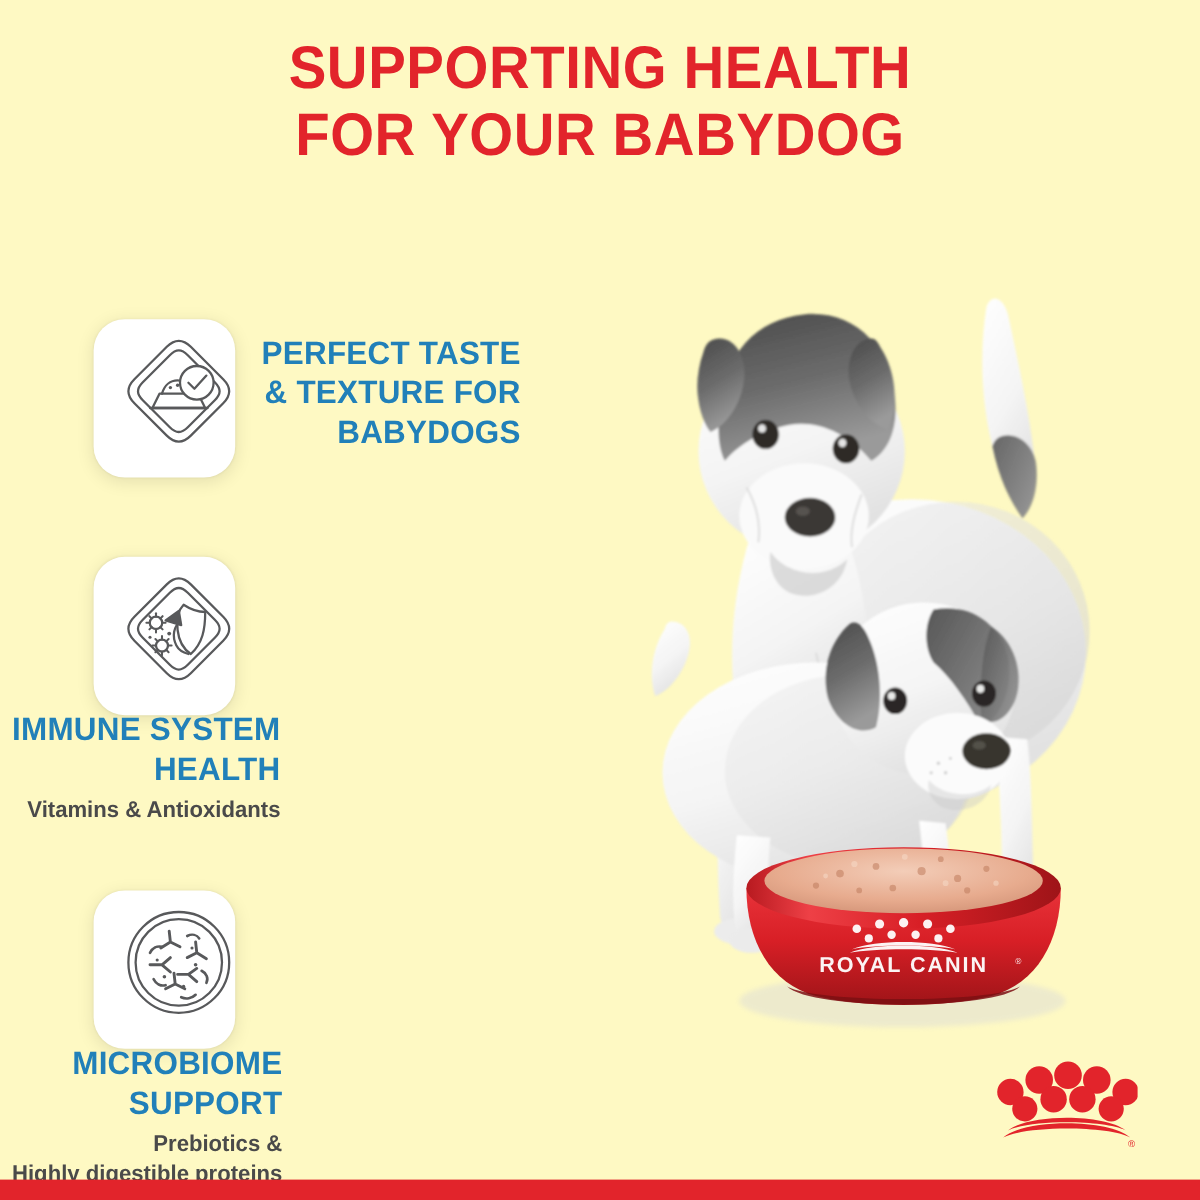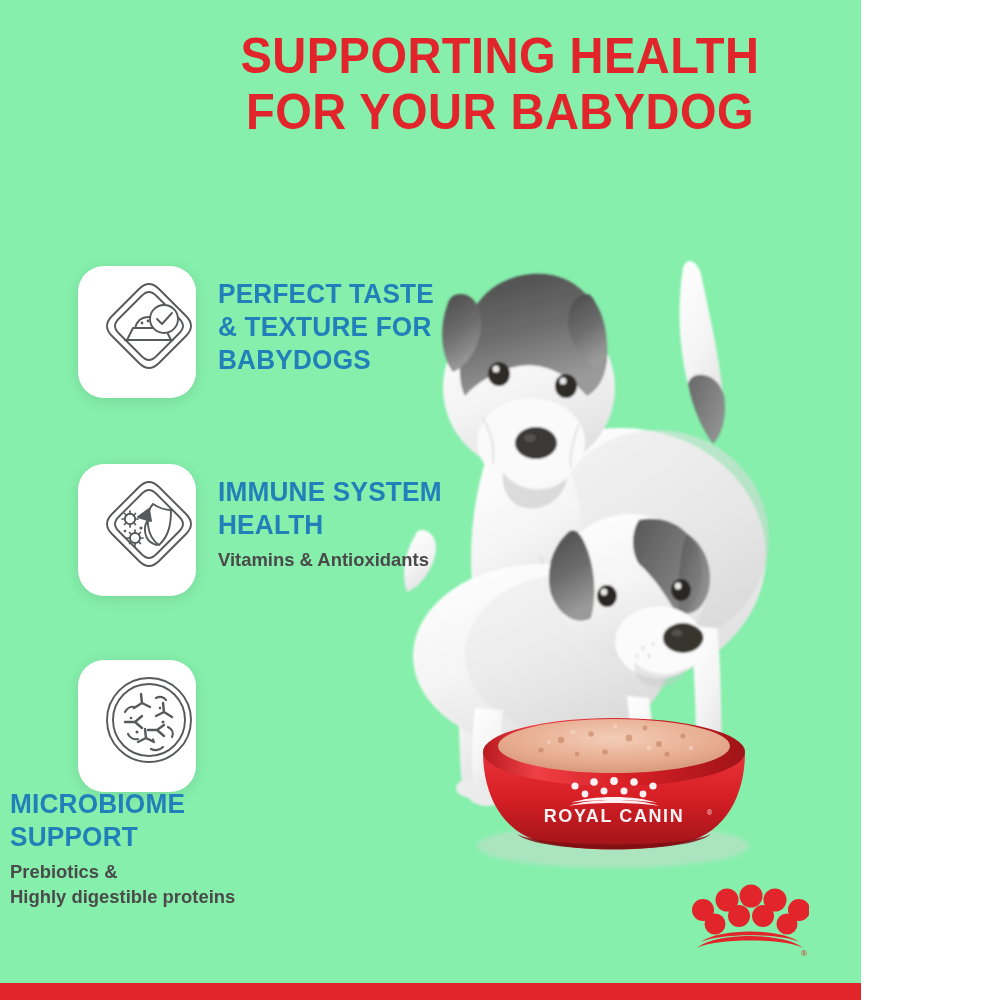--- a/index.html
+++ b/index.html
@@ -6,24 +6,24 @@
     margin: 0;
     padding: 0;
     background: #ffffff;
   }
   body {
     font-family: "Liberation Sans", sans-serif;
     -webkit-font-smoothing: antialiased;
   }
   #page {
     position: relative;
-    width: 861px;
+    width: 1000px;
     height: 1000px;
     overflow: hidden;
-    background: #86efac;
+    background: #fef9c3;
   }
 
   
   .title-block {
     position: absolute;
     top: 28px;
     left: 0;
     width: 1000px;
     text-align: center;
     z-index: 6;
@@ -49,21 +49,21 @@
     width: 520px;
     z-index: 5;
   }
   .feature {
     position: relative;
     display: flex;
     align-items: flex-start;
     min-height: 150px;
   }
   .feature.f1 { margin-top: 0px; }
-  .feature.f2 { margin-top: 48px; }
+  .feature.f2 { margin-top: 48px; flex-direction: column; }
   .feature.f3 { margin-top: 46px; flex-direction: column; }
 
   
   .icon-card {
     position: absolute;
     left: 78px;
     top: 8px;
     width: 118px;
     height: 132px;
     background: #ffffff;
@@ -83,20 +83,21 @@
     flex: 0 0 auto;
   }
   .icon-wrap svg { display: block; }
 
   .feature-text {
     position: relative;
     z-index: 2;
     margin-left: 10px;
     padding-top: 20px;
     max-width: 300px;
+    text-align: right;
   }
   .feature-title {
     color: #2180B9;
     font-weight: bold;
     font-size: 27px;
     line-height: 33px;
     letter-spacing: 0.2px;
     white-space: pre-line;
     transform: scaleX(0.97);
     transform-origin: left center;
@@ -109,21 +110,21 @@
     margin-top: 5px;
     white-space: pre-line;
     transform: scaleX(0.97);
     transform-origin: left center;
   }
 
   
   .photo {
     position: absolute;
     right: 0;
-    top: 156px;
+    top: 144px;
     width: 470px;
     height: 740px;
     z-index: 3;
   }
 
   
   .logo {
     position: absolute;
     right: 52px;
     bottom: 42px;

